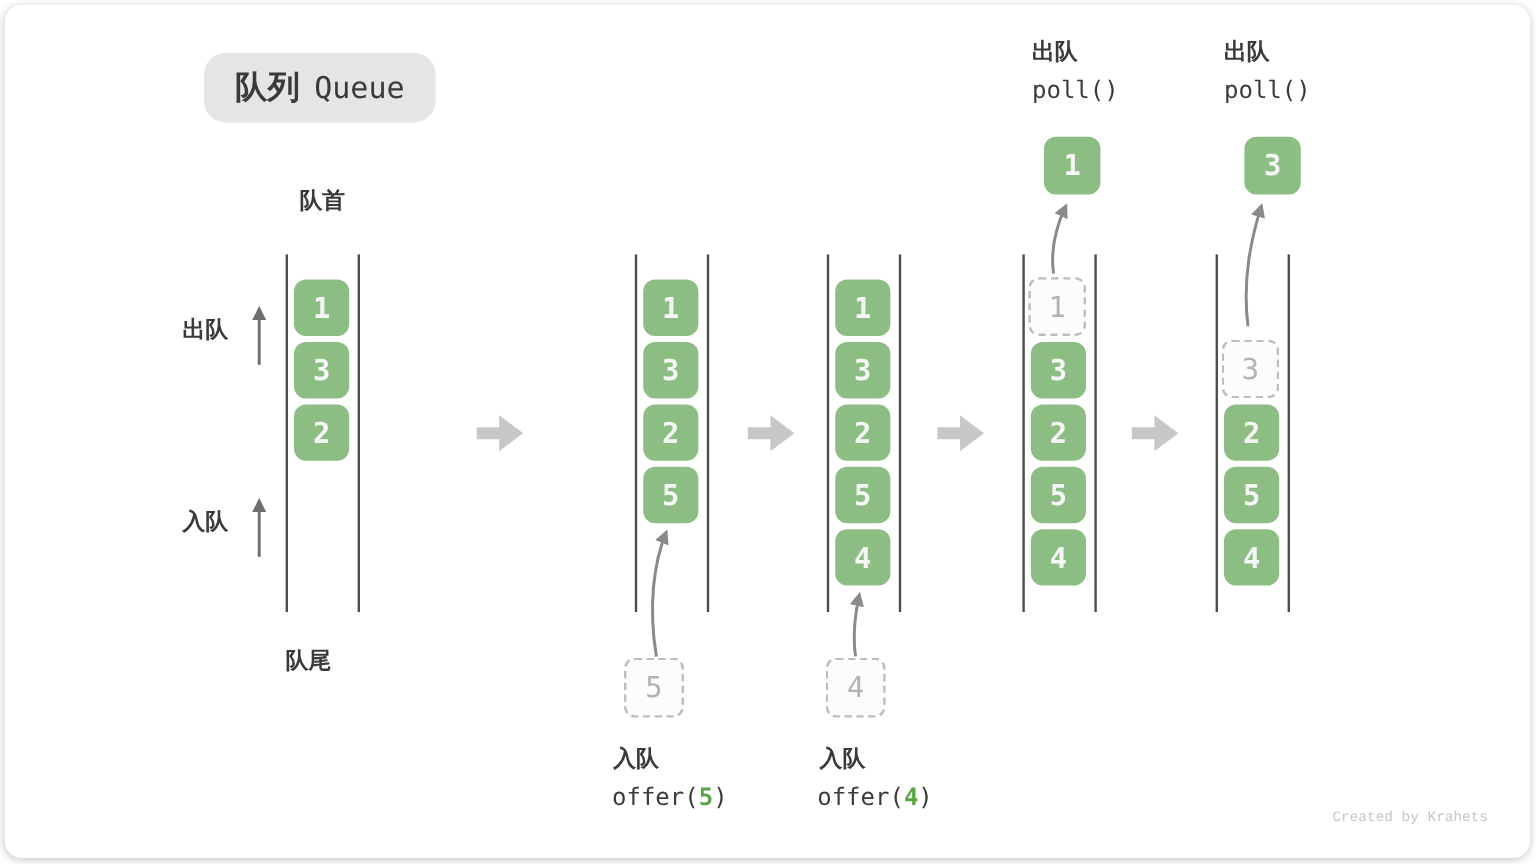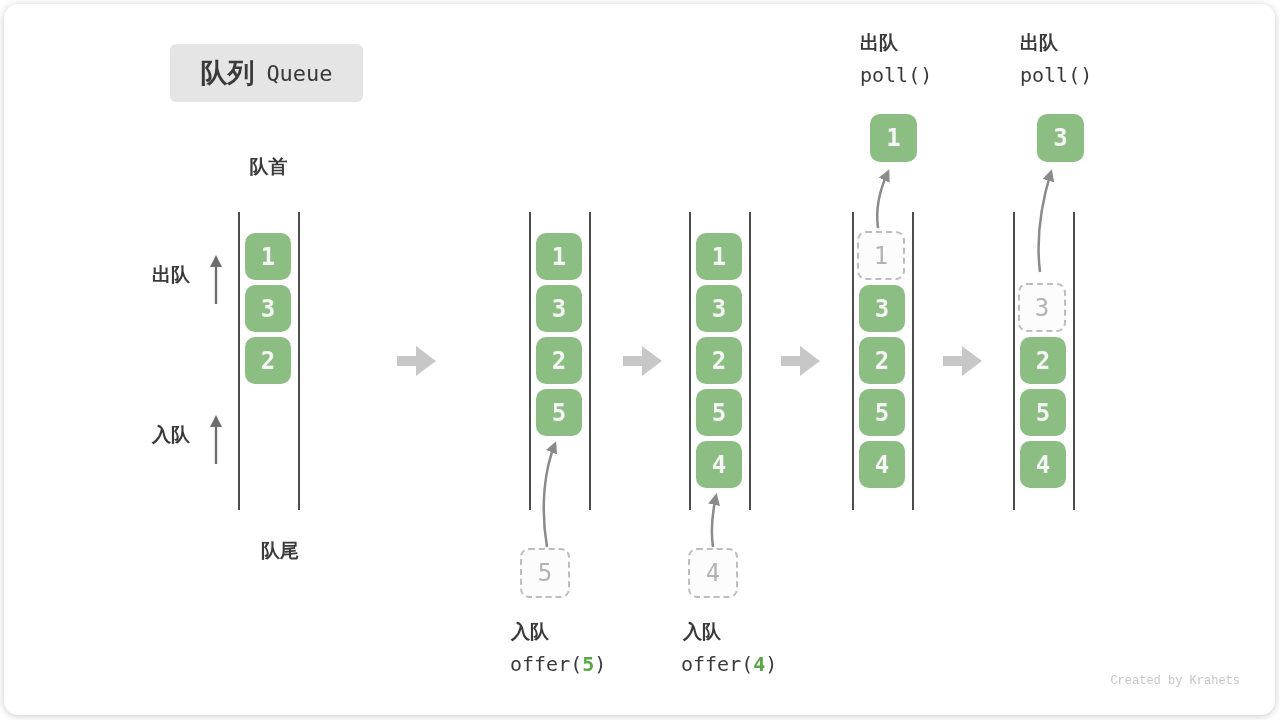--- a/index.html
+++ b/index.html
@@ -1,24 +1,24 @@
 <!DOCTYPE html>
 <html style="--block-green: #8CBE84; --code-green: #5AA646; --text-dark: #3A3A3A; --arrow-gray: #8A8A8A; --small-arrow-gray: #6E6E6E; --flow-arrow-gray: #C7C7C7; --ghost-border: #BDBDBD; --ghost-text: #B3B3B3; --line-dark: #4D4D4D; --title-bg: #E5E5E5; --watermark-gray: #C6C6C6;"><head>
 <meta charset="utf-8">
 <style>
   html,body{margin:0;padding:0;background:#fff;}
   .stage{position:relative;width:1280px;height:720px;overflow:hidden;
          font-family:"DejaVu Sans","Liberation Sans",sans-serif;}
   .card{position:absolute;left:4px;top:4px;width:1271px;height:711px;background:#fff;
         border-radius:14px;box-shadow:0 1px 7px rgba(0,0,0,0.22);}
   .abs{position:absolute;}
-  .title-box{background:var(--title-bg);border-radius:6px;display:flex;align-items:center;
+  .title-box{background:var(--title-bg);border-radius:18px;display:flex;align-items:center;
              justify-content:center;gap:12px;}
   .title-zh{font-size:27px;font-weight:bold;color:var(--text-dark);}
-  .title-en{font-family:"DejaVu Sans Mono","Liberation Mono",monospace;font-size:22px;color:var(--text-dark);}
+  .title-en{font-family:"DejaVu Sans Mono","Liberation Mono",monospace;font-size:25px;color:var(--text-dark);}
   .cjk{font-size:19px;font-weight:bold;color:var(--text-dark);white-space:nowrap;}
   .code{font-family:"DejaVu Sans Mono","Liberation Mono",monospace;font-size:20px;
         color:var(--text-dark);white-space:nowrap;}
   .code .arg{color:var(--code-green);font-weight:bold;}
   .vline{width:1.5px;background:var(--line-dark);top:212px;height:298px;}
   .cell{width:46px;height:47px;border-radius:10px;background:var(--block-green);
         color:#F5F7F4;display:flex;align-items:center;justify-content:center;
         font-family:"DejaVu Sans Mono","Liberation Mono",monospace;font-size:24px;font-weight:bold;}
   .ghost{width:44px;height:45px;border-radius:9px;border:2px dashed var(--ghost-border);
          background:#FCFCFC;color:var(--ghost-text);display:flex;align-items:center;justify-content:center;
@@ -51,21 +51,21 @@
     <path d="M878,228 C875,207 881,187 888,172" stroke="#8A8A8A" stroke-width="2.5" fill="none" marker-end="url(#ah-curved)"></path>
     <path d="M1040,272 C1035,232 1043,198 1051,172" stroke="#8A8A8A" stroke-width="2.5" fill="none" marker-end="url(#ah-curved)"></path>
   </svg>
 
   <div class="abs title-box" style="left:170px;top:44px;width:193px;height:58px;">
     <span class="title-zh">队列</span>
     <span class="title-en">Queue</span>
   </div>
 
   <div class="abs cjk" style="left:238px;top:154px;width:61px;text-align:center;">队首</div>
-  <div class="abs cjk" style="left:238px;top:538px;width:61px;text-align:right;">队尾</div>
+  <div class="abs cjk" style="left:238px;top:538px;width:61px;text-align:left;">队尾</div>
   <div class="abs cjk" style="left:152px;top:262px;">出队</div>
   <div class="abs cjk" style="left:152px;top:422px;">入队</div>
 
   <div class="abs vline" style="left:238px;"></div>
   <div class="abs vline" style="left:298px;"></div>
   <div class="abs vline" style="left:529px;"></div>
   <div class="abs vline" style="left:589px;"></div>
   <div class="abs vline" style="left:689px;"></div>
   <div class="abs vline" style="left:749px;"></div>
   <div class="abs vline" style="left:852px;"></div>

